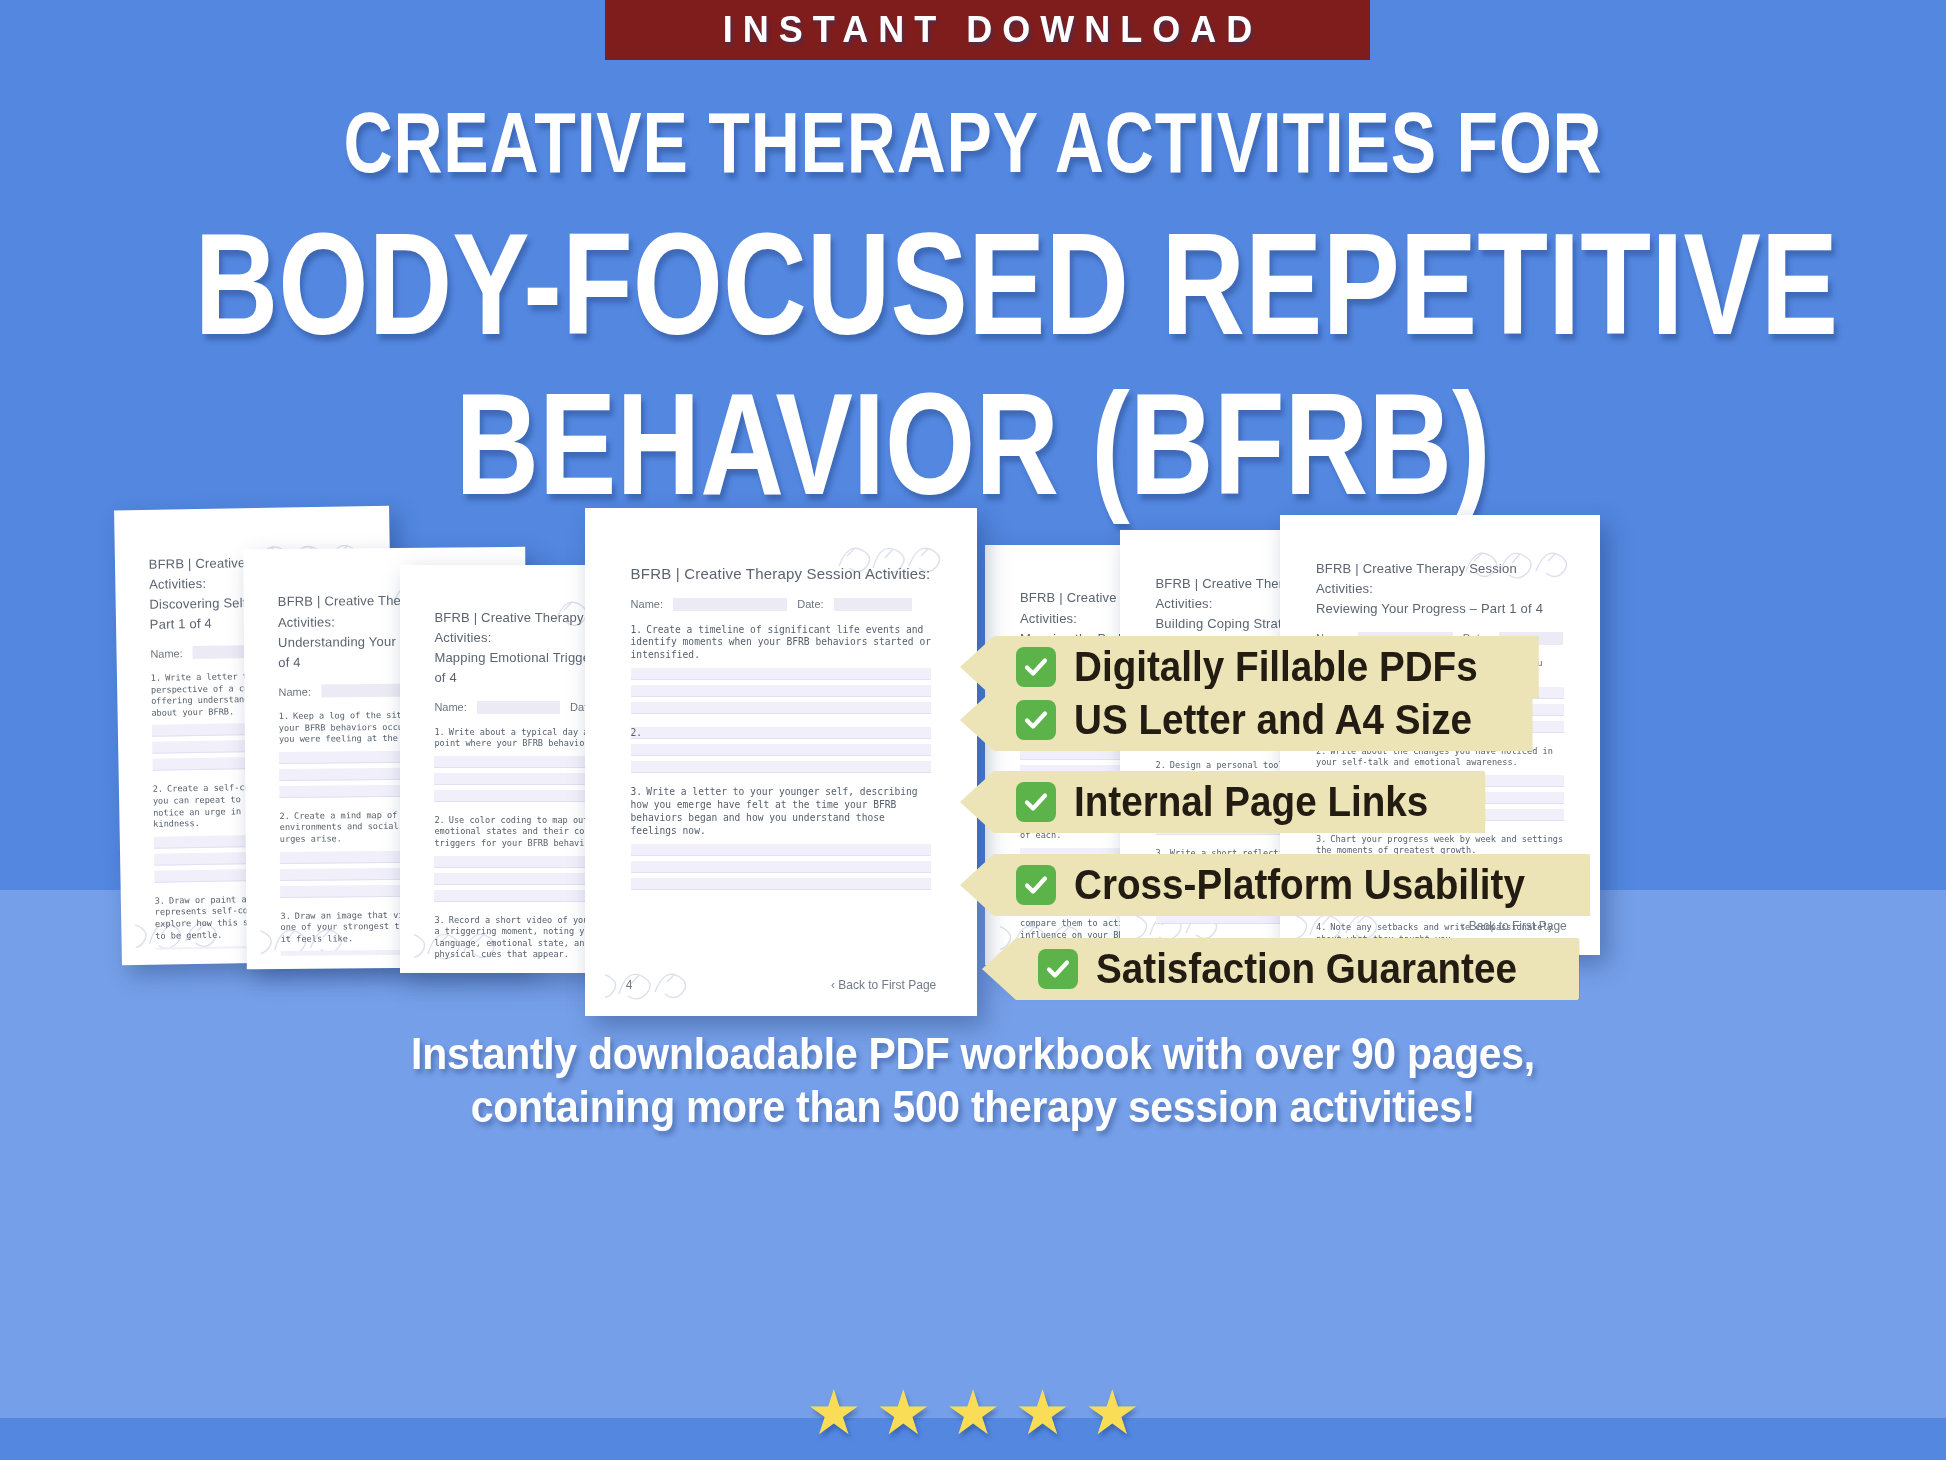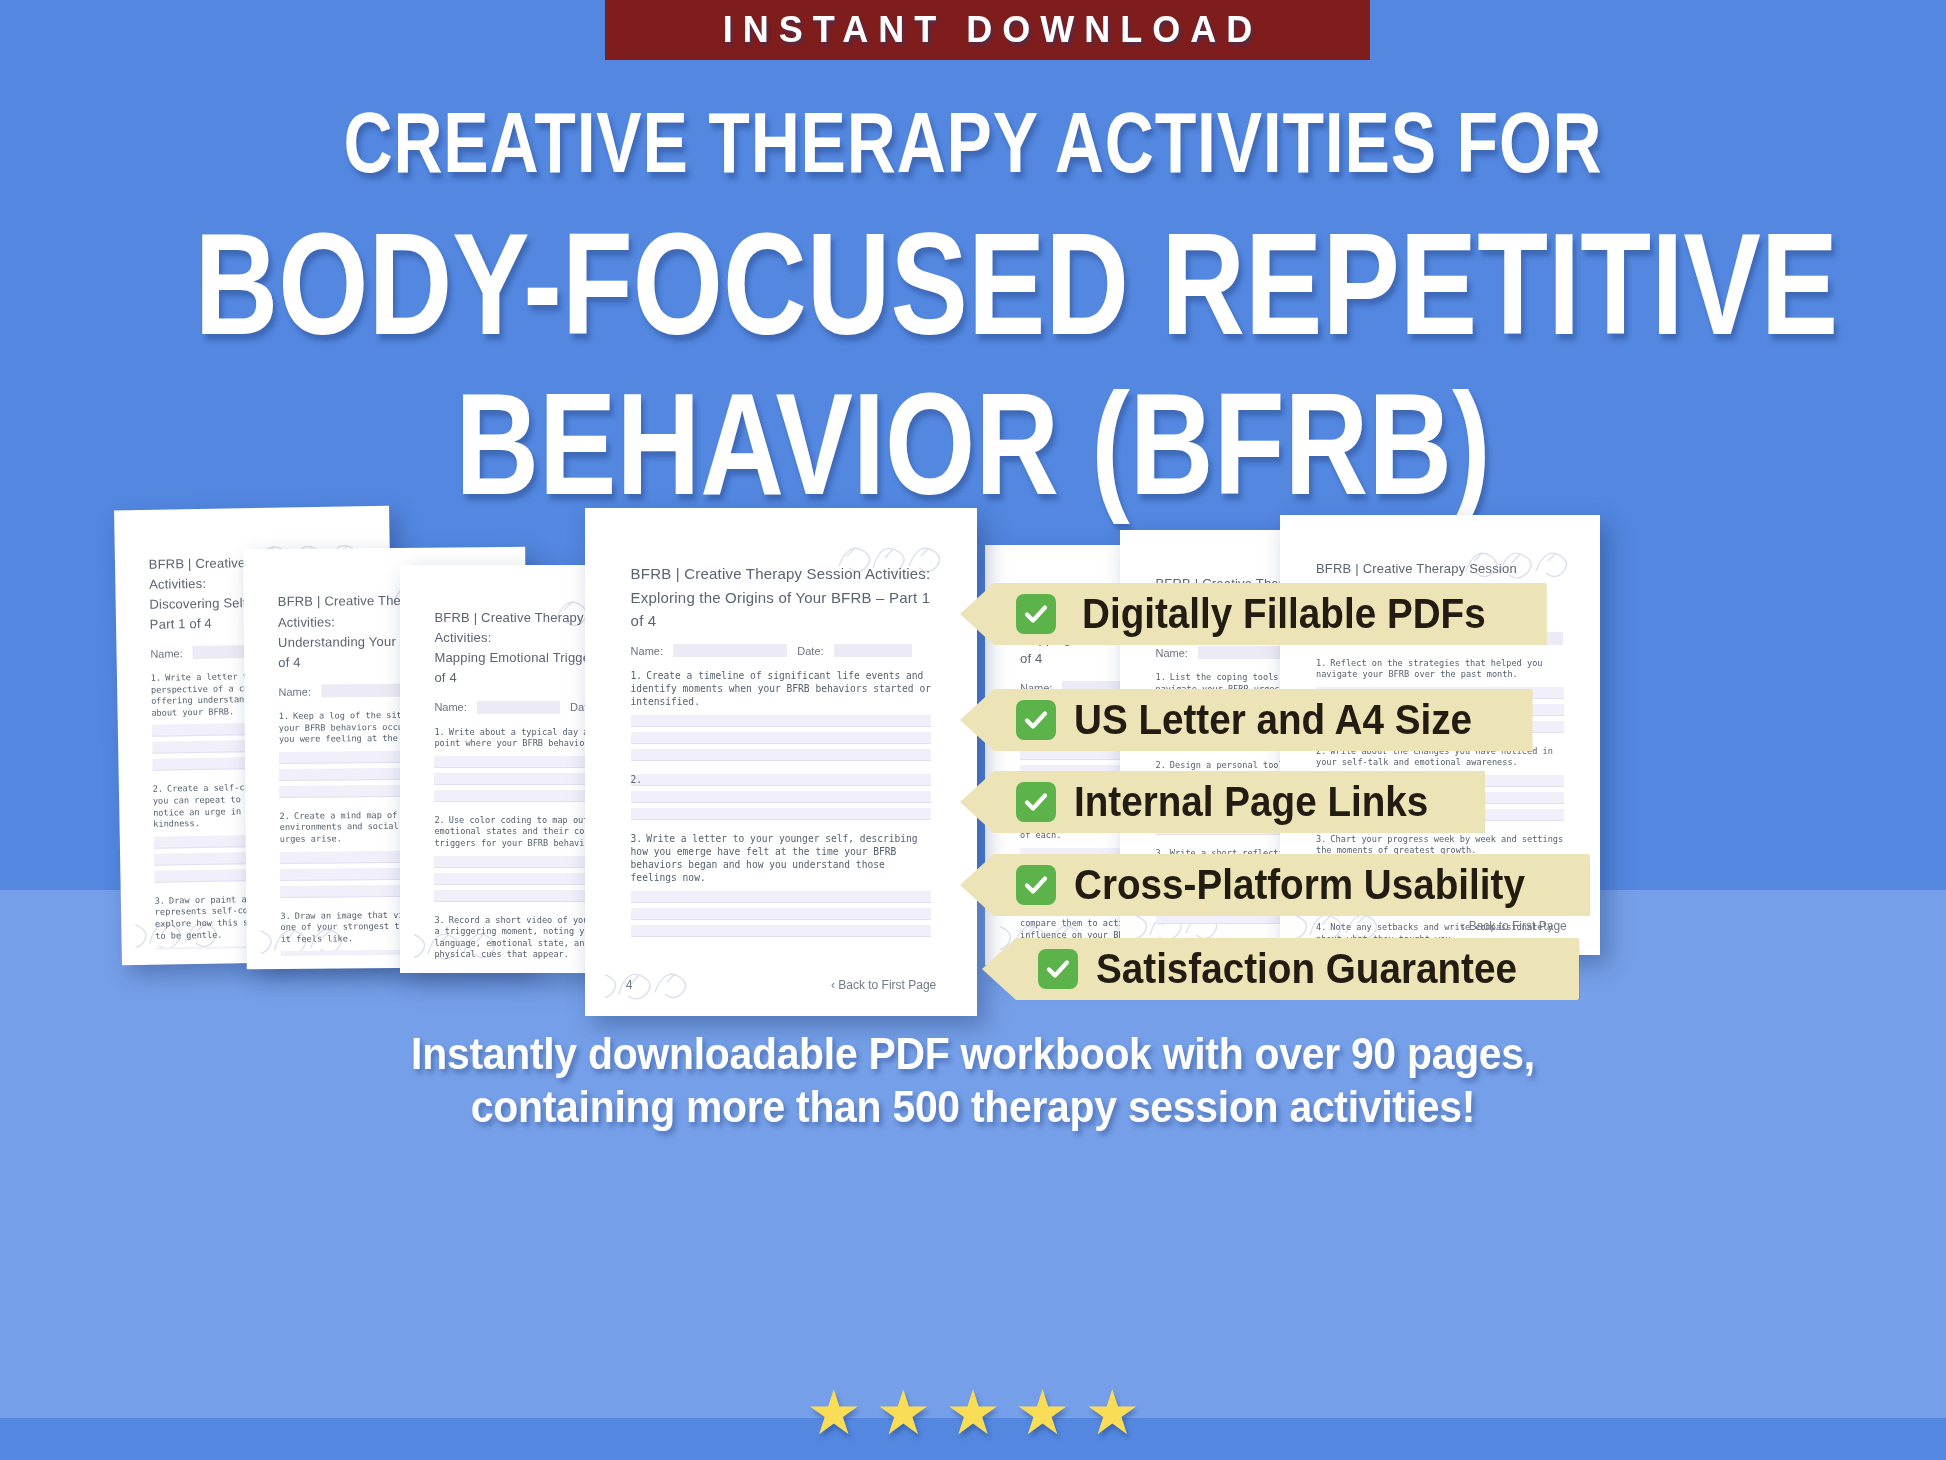--- a/index.html
+++ b/index.html
@@ -110,21 +110,21 @@
   .feat .chk{
     width:40px;height:40px;background:#5cb34a;border-radius:8px;flex:0 0 auto;
     display:flex;align-items:center;justify-content:center;margin-right:18px;
   }
   .feat .chk svg{display:block;}
   .feat span.lbl{
     font-family:"Liberation Sans Narrow","Liberation Sans",sans-serif;
     font-weight:bold;font-size:42px;line-height:1;white-space:nowrap;
     transform:scaleX(.92);transform-origin:left center;
   }
-  #feat-0{left:960px;top:583px;gap:8px;}
+  #feat-0{left:960px;top:636px;}
   #feat-1{left:960px;top:689px;}
   #feat-2{left:960px;top:771px;}
   #feat-3{left:960px;top:854px;}
   #feat-4{left:982px;top:938px;}
 
   
   .tagline{
     position:absolute;left:0;top:1028px;width:1946px;text-align:center;color:#ffffff;
     font-family:"Liberation Sans",sans-serif;font-weight:bold;
     font-size:44px;line-height:1.20;letter-spacing:-.3px;
@@ -427,21 +427,21 @@
           </svg></div>
         <div class="orn" style="left: -26px; bottom: -4px;"><svg viewBox="0 0 120 52" width="120" height="52">
             <g fill="none" stroke="#8e96c4" stroke-width="1.4">
               <path d="M6 40 q10 -26 26 -14 q8 6 2 14 q-8 10 -18 2"></path>
               <path d="M40 42 q8 -28 26 -16 q9 6 2 15 q-9 10 -19 3"></path>
               <path d="M76 40 q10 -26 26 -14 q8 6 2 14 q-8 10 -18 2"></path>
               <path d="M14 30 l8 -8 M52 32 l8 -9 M88 30 l8 -8"></path>
             </g>
           </svg></div>
         <div style="position: relative; padding: 38px 26px 0px;">
-          <div class="pg-head"><span>BFRB | Creative Therapy Session Activities:</span><span class="l2">Exploring the Origins of Your BFRB  – Part 1 of 4</span></div>
+          <div class="pg-head"><span>BFRB | Creative Therapy Session Activities:</span></div>
           <div class="pg-meta">
             <span>Name:</span>
             <span class="fillbox" style="width: 38%;"></span>
             <span>Date:</span>
             <span class="fillbox" style="width: 26%;"></span>
           </div>
           <div class="qitem"><span class="qnum">1.</span><span>Create a timeline of significant life events and identify moments when your BFRB behaviors started or intensified.</span><div class="lines">
               <i></i>
               <i></i>
               <i></i>

